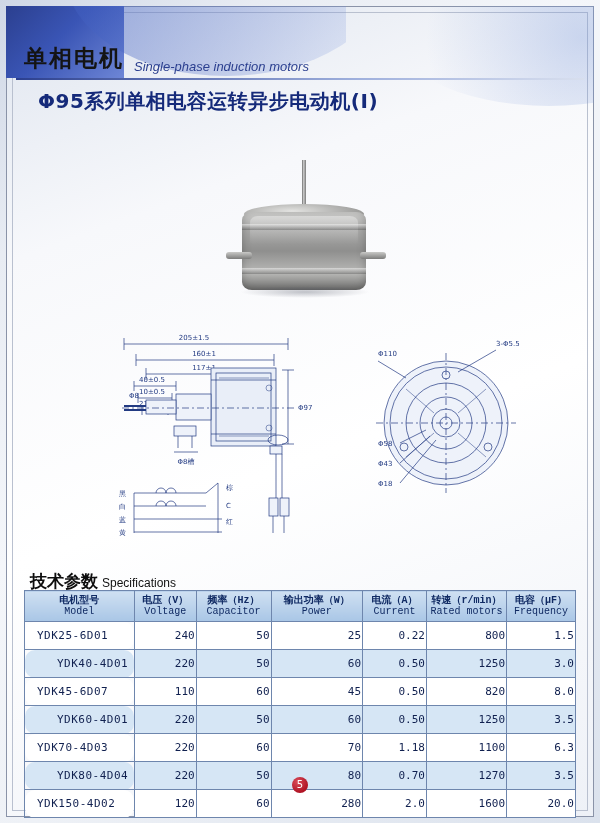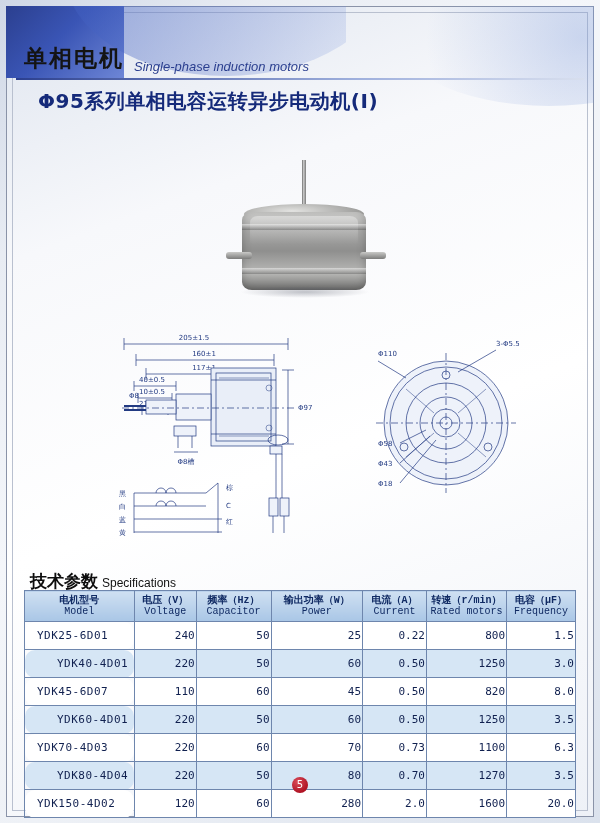--- a/index.html
+++ b/index.html
@@ -384,21 +384,21 @@
         <td>60</td>
         <td>0.50</td>
         <td>1250</td>
         <td>3.5</td>
       </tr>
       <tr>
         <td class="model">YDK70-4D03</td>
         <td>220</td>
         <td>60</td>
         <td>70</td>
-        <td>0.73</td>
+        <td>1.18</td>
         <td>1100</td>
         <td>6.3</td>
       </tr>
       <tr class="alt">
         <td class="model">YDK80-4D04</td>
         <td>220</td>
         <td>50</td>
         <td>80</td>
         <td>0.70</td>
         <td>1270</td>

